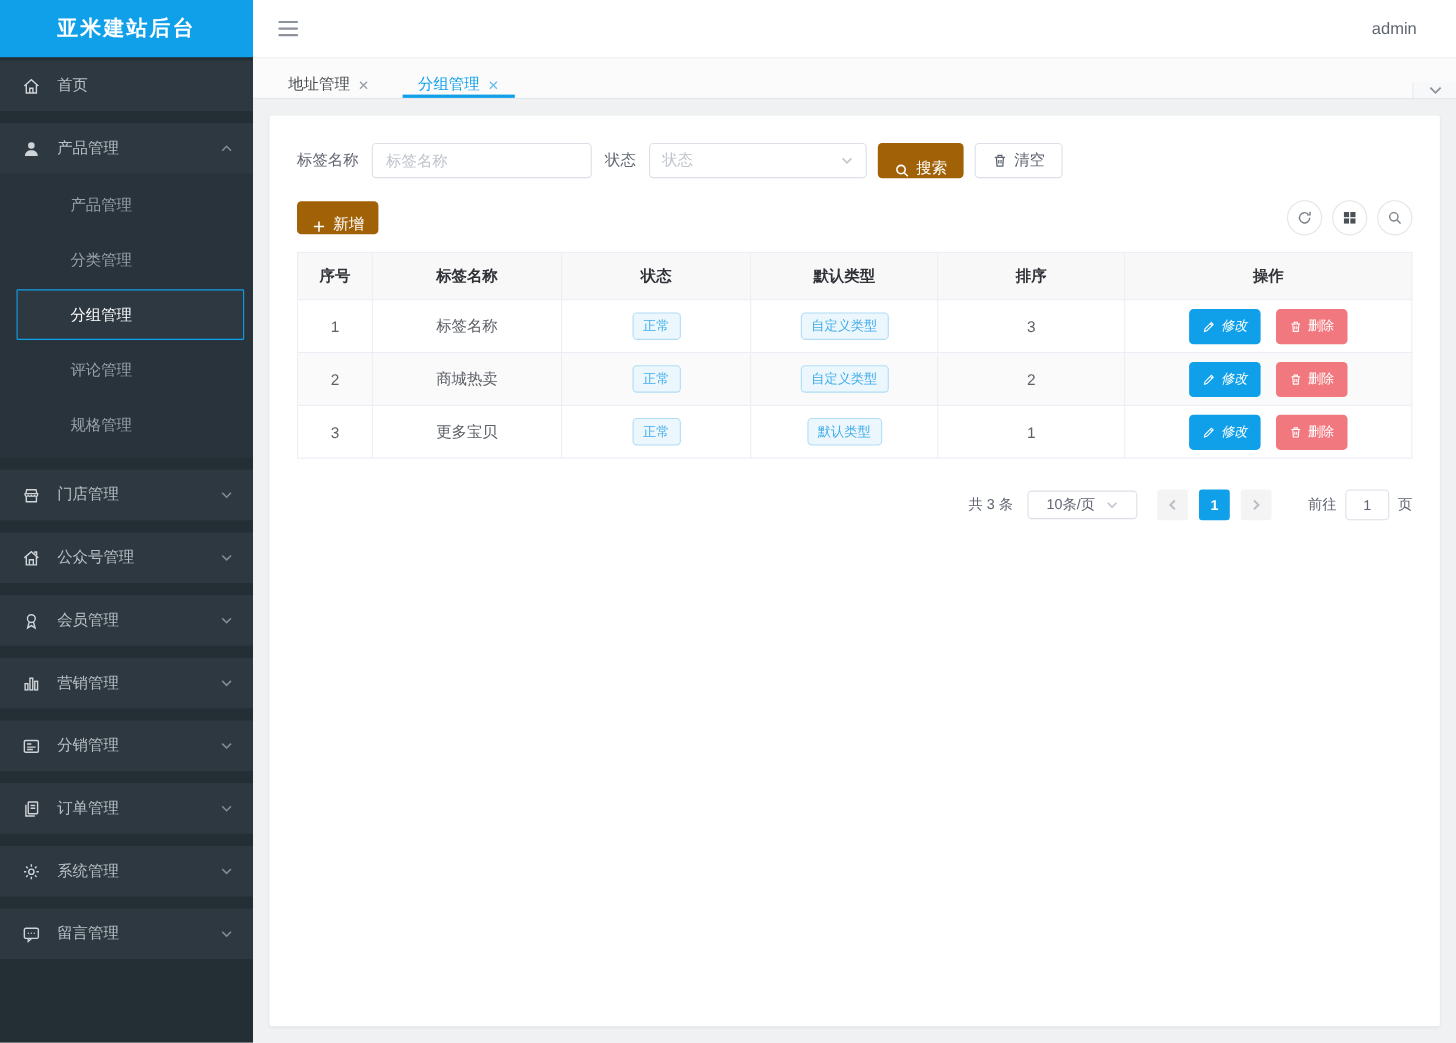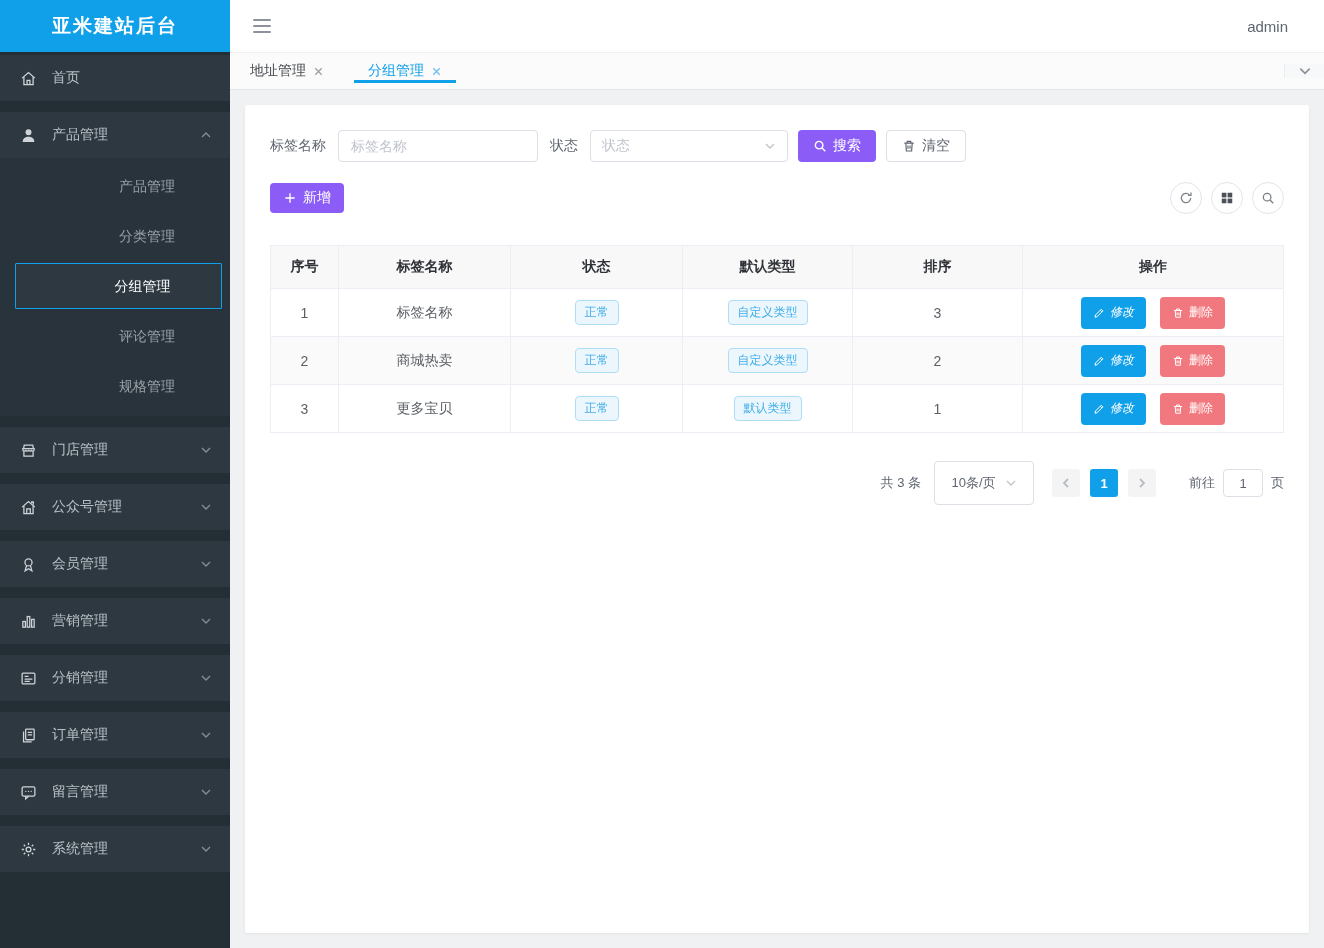--- a/index.html
+++ b/index.html
@@ -3,21 +3,21 @@
 <meta charset="utf-8">
 <style>
   * { margin:0; padding:0; box-sizing:border-box; }
   html,body { width:1324px; height:948px; overflow:hidden; }
   body { display:flex; font-family:"Liberation Sans","DejaVu Sans",sans-serif; background:#f0f1f2; }
 
   
   .sidebar { width:230px; flex-shrink:0; background:#242e35; display:flex; flex-direction:column; }
   .brand { height:52px; background:#10a0e9; color:#fff; font-size:19px; font-weight:bold;
            display:flex; align-items:center; justify-content:center; letter-spacing:2px; flex-shrink:0; }
-  .menu { padding-top:3px; overflow:hidden;text-align:center; }
+  .menu { padding-top:3px; overflow:hidden; }
   .menu-group { margin-bottom:11px; }
   .menu-item { height:46px; display:flex; align-items:center; padding:0 18px 0 20px;
                background:#2d3840; cursor:pointer; font-size:14px; color:#b9c0c6; }
   .mi-icon { width:17px; height:17px; margin-right:15px; color:#cfd4d8; flex-shrink:0; }
   .mi-icon svg { width:100%; height:100%; display:block; }
   .chev { margin-left:auto; width:12px; height:12px; color:#848d94; }
   .chev svg { width:100%; height:100%; display:block; }
   .submenu { background:#29333b; padding:3px 0 5px 0; }
   .submenu-item { height:50px; line-height:50px; padding-left:64px; color:#99a1a8;
                   font-size:14px; cursor:pointer; }
@@ -26,21 +26,21 @@
 
   
   .main { flex:1; min-width:0; display:flex; flex-direction:column; }
   .topbar { height:52px; background:#fff; display:flex; align-items:center;
             padding:0 36px 0 22px; flex-shrink:0; }
   .burger { width:20px; height:16px; color:#8c939b; cursor:pointer; }
   .burger svg { width:100%; height:100%; display:block; }
   .user { margin-left:auto; color:#5f6570; font-size:15px; cursor:pointer; }
 
   .tabbar { height:38px; background:#fbfbfb; border-top:1px solid #f1f1f1; border-bottom:1px solid #e4e7ea;
-            display:flex; align-items:center; padding-left:6px; flex-shrink:0; }
+            display:flex; align-items:flex-end; padding-left:18px; flex-shrink:0; }
   .tab { display:flex; align-items:center; gap:7px; padding:3px 14px 0 14px; margin-right:16px;
          font-size:14px; color:#474a4f; cursor:pointer; border-bottom:3px solid transparent; }
   .tab.active { color:#10a0e9; border-bottom-color:#10a0e9; }
   .tab-close { width:11px; height:11px; color:#9aa0a6; }
   .tab.active .tab-close { color:#6cbcf0; }
   .tab-close svg { width:100%; height:100%; display:block; }
   .tab-caret { margin-left:auto; width:40px; background:#f7f8f9; border-left:1px solid #ececec;
                display:flex; align-items:center; justify-content:center; color:#8b9197; cursor:pointer; }
   .tab-caret .ic { width:14px; height:14px; }
   .tab-caret svg { width:100%; height:100%; display:block; }
@@ -58,51 +58,51 @@
             display:flex; align-items:center; justify-content:space-between; padding:0 11px;
             font-size:14px; color:#bfc4cc; cursor:pointer; }
   .sel-caret { width:12px; height:12px; color:#c0c4cc; }
   .sel-caret svg { width:100%; height:100%; display:block; }
   .ml12 { margin-left:12px; } .ml10 { margin-left:10px; }
 
   .btn { height:32px; border-radius:4px; border:none; font-size:14px; display:inline-flex;
          align-items:center; justify-content:center; gap:6px; cursor:pointer; padding:0 15px; white-space:nowrap; }
   .btn .bic { width:14px; height:14px; }
   .btn .bic svg { width:100%; height:100%; display:block; }
-  .btn-primary { background:#8b5cf6; color:#fff; }
+  .btn-primary { background:#a16207; color:#fff;align-items:flex-end; }
   .btn-plain { background:#fff; border:1px solid #dcdfe6; color:#5f6570; }
 
   .add-row { margin-top:20px; display:flex; align-items:center; }
   .btn-add { height:30px; padding:0 13px; }
   .circles { margin-left:auto; display:flex; gap:9px; }
   .circle-btn { width:32px; height:32px; border-radius:50%; border:1px solid #e2e5ea; background:#fff;
                 display:flex; align-items:center; justify-content:center; color:#7a8187; cursor:pointer; }
   .circle-btn .ic { width:14px; height:14px; }
   .circle-btn svg { width:100%; height:100%; display:block; }
   .circle-btn.dark { color:#4c5158; }
 
   
-  table { width:100%; border-collapse:collapse; margin-top:31px; table-layout:fixed; }
+  table { width:100%; border-collapse:collapse; margin-top:15px; table-layout:fixed; }
   th { background:#f8f8f9; height:43px; font-size:14px; color:#2f3237; font-weight:bold;
        border:1px solid #ebeef5; }
   td { height:48px; text-align:center; font-size:14px; color:#5b5f66; border:1px solid #ebeef5; background:#fff; }
   tr.stripe td { background:#fafafa; }
   .badge { display:inline-block; padding:3px 9px; font-size:12px; color:#41acea; background:#ecf7fd;
            border:1px solid #b0ddf5; border-radius:4px; line-height:1.4; }
   .act-btn { height:32px; padding:0 12px; border-radius:4px; border:none; color:#fff; font-size:12px;
              display:inline-flex; align-items:center; gap:5px; cursor:pointer; vertical-align:middle; }
   .act-btn .bic { width:12px; height:12px; }
   .act-btn .bic svg { width:100%; height:100%; display:block; }
   .act-edit { background:#10a0e9; margin-right:14px;font-style:italic; }
   .act-del { background:#f0787e; }
 
   
   .pager { margin-top:28px; display:flex; align-items:center; justify-content:flex-end;
            font-size:13px; color:#5f6570; }
-  .psize { width:100px; height:44px; border:1px solid #dcdfe6; border-radius:4px; display:flex;
+  .psize { width:100px; height:26px; border:1px solid #dcdfe6; border-radius:4px; display:flex;
            align-items:center; justify-content:center; gap:9px; margin:0 13px; cursor:pointer; background:#fff; }
   .pbtn { width:28px; height:28px; border-radius:3px; background:#f4f4f5; color:#b8bdc4;
           display:flex; align-items:center; justify-content:center; margin:0 5px; cursor:pointer; }
   .pbtn .ic { width:12px; height:12px; } .pbtn svg { width:100%; height:100%; display:block; }
   .pcur { width:28px; height:28px; border-radius:3px; background:#10a0e9; color:#fff; font-weight:bold;
           display:flex; align-items:center; justify-content:center; margin:0 5px; cursor:pointer; font-size:13px; }
   .goto-label { margin-left:28px; margin-right:8px; }
   .goto-input { width:40px; height:28px; border:1px solid #dcdfe6; border-radius:4px; text-align:center;
                 font-size:13px; color:#5f6570; outline:none; margin-right:8px; }
 </style>
@@ -245,44 +245,44 @@
             <svg viewBox="0 0 12 12" fill="none" stroke="currentColor" stroke-width="1.4">
               <path d="M2 4 L6 8 L10 4"></path>
             </svg>
           </span>
         </div>
       </div>
       <div class="menu-group">
         <div class="menu-item">
           <span class="mi-icon">
             <svg viewBox="0 0 24 24" fill="none" stroke="currentColor" stroke-width="1.8">
+              <circle cx="12" cy="12" r="3.4"></circle>
+              <path d="M12 2.5 V5.5 M12 18.5 V21.5 M2.5 12 H5.5 M18.5 12 H21.5 M5.3 5.3 L7.4 7.4 M16.6 16.6 L18.7 18.7 M18.7 5.3 L16.6 7.4 M7.4 16.6 L5.3 18.7"></path>
+            </svg>
+          </span>
+          <span>系统管理</span>
+          <span class="chev">
+            <svg viewBox="0 0 12 12" fill="none" stroke="currentColor" stroke-width="1.4">
+              <path d="M2 4 L6 8 L10 4"></path>
+            </svg>
+          </span>
+        </div>
+      </div>
+      <div class="menu-group">
+        <div class="menu-item">
+          <span class="mi-icon">
+            <svg viewBox="0 0 24 24" fill="none" stroke="currentColor" stroke-width="1.8">
               <rect x="3" y="4" width="18" height="13" rx="2"></rect>
               <path d="M8 17 V21 L12.5 17"></path>
               <circle cx="8.2" cy="10.5" r="0.9" fill="currentColor" stroke="none"></circle>
               <circle cx="12" cy="10.5" r="0.9" fill="currentColor" stroke="none"></circle>
               <circle cx="15.8" cy="10.5" r="0.9" fill="currentColor" stroke="none"></circle>
             </svg>
           </span>
           <span>留言管理</span>
-          <span class="chev">
-            <svg viewBox="0 0 12 12" fill="none" stroke="currentColor" stroke-width="1.4">
-              <path d="M2 4 L6 8 L10 4"></path>
-            </svg>
-          </span>
-        </div>
-      </div>
-      <div class="menu-group">
-        <div class="menu-item">
-          <span class="mi-icon">
-            <svg viewBox="0 0 24 24" fill="none" stroke="currentColor" stroke-width="1.8">
-              <circle cx="12" cy="12" r="3.4"></circle>
-              <path d="M12 2.5 V5.5 M12 18.5 V21.5 M2.5 12 H5.5 M18.5 12 H21.5 M5.3 5.3 L7.4 7.4 M16.6 16.6 L18.7 18.7 M18.7 5.3 L16.6 7.4 M7.4 16.6 L5.3 18.7"></path>
-            </svg>
-          </span>
-          <span>系统管理</span>
           <span class="chev">
             <svg viewBox="0 0 12 12" fill="none" stroke="currentColor" stroke-width="1.4">
               <path d="M2 4 L6 8 L10 4"></path>
             </svg>
           </span>
         </div>
       </div>
     </nav>
 </aside>
 

